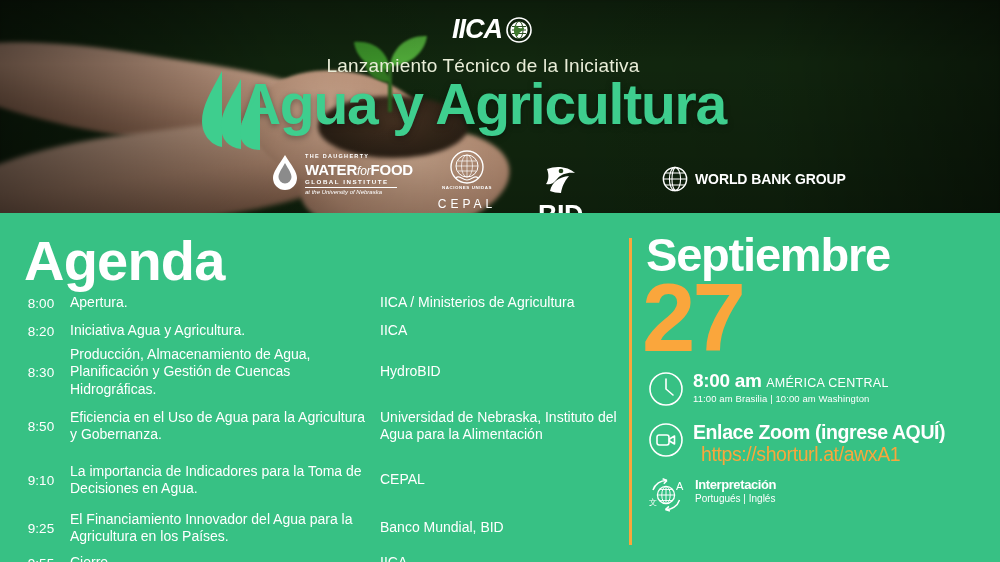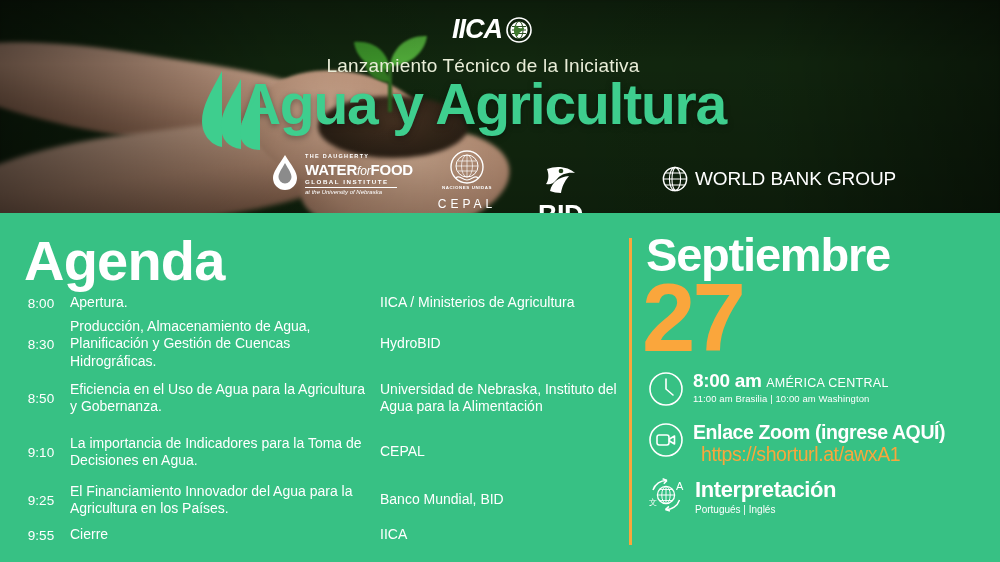--- a/index.html
+++ b/index.html
@@ -120,21 +120,21 @@
   #logo-wff .l4{font-size:6px;font-style:italic;}
   
   #logo-cepal{left:432px;top:2px;text-align:center;width:70px;}
   #logo-cepal .un-sub{font-size:4.4px;letter-spacing:.6px;font-weight:bold;margin-top:1px;}
   #logo-cepal .cep{font-size:12px;letter-spacing:4px;margin-top:7px;font-weight:400;}
   
   #logo-bid{left:538px;top:12px;display:flex;align-items:center;gap:6px;flex-direction:column;}
   #logo-bid .w{font-size:27px;font-weight:bold;letter-spacing:-.5px;}
   
   #logo-wb{left:662px;top:18px;display:flex;align-items:center;gap:7px;}
-  #logo-wb .w{font-size:19px;font-weight:normal;letter-spacing:-.1px;}
+  #logo-wb .w{font-size:14px;font-weight:bold;letter-spacing:-.1px;}
 
   
   #body-panel{
     position:absolute;left:0;top:213px;width:1000px;height:349px;
     background:#37C184;
   }
   #divider{
     position:absolute;left:629px;top:25px;width:3px;height:307px;background:#FAA63C;
   }
 
@@ -176,21 +176,21 @@
   }
   .info-row .ico{flex:0 0 auto;margin-top:1px;}
   #row-time{left:648px;top:157px;}
   #row-time .big{font-size:19px;font-weight:bold;letter-spacing:-.3px;}
   #row-time .small-caps{font-size:12.5px;letter-spacing:.3px;font-weight:400;}
   #row-time .sub{font-size:9.5px;margin-top:1px;letter-spacing:.1px;}
   #row-zoom{left:648px;top:208px;}
   #row-zoom .big{font-size:19.5px;font-weight:bold;letter-spacing:-.4px;}
   #row-zoom .link{font-size:19.5px;color:#FAA63C;letter-spacing:-.4px;margin-top:-1px;}
   #row-interp{left:648px;top:264px;}
-  #row-interp .big{font-size:22px;font-weight:bold;letter-spacing:-.4px;}
+  #row-interp .big{font-size:13px;font-weight:bold;letter-spacing:-.4px;}
   #row-interp .sub{font-size:10px;margin-top:1px;}
   .nowrap{white-space:nowrap;}
 </style>
 </head>
 <body>
 
 <div id="poster">
 
   <div id="header">
     <div class="photo-layer foliage"></div>
@@ -287,20 +287,25 @@
 
     <div id="agenda-title">Agenda</div>
 
     <table id="agenda-table">
       <tbody>
         <tr>
           <td class="c-time">8:00</td>
           <td class="c-topic">Apertura.</td>
           <td class="c-org nowrap">IICA /  Ministerios de Agricultura</td>
         </tr>
+        <tr>
+          <td class="c-time">8:20</td>
+          <td class="c-topic">Iniciativa Agua y Agricultura.</td>
+          <td class="c-org">IICA</td>
+        </tr>
         <tr style="height:54px;">
           <td class="c-time">8:30</td>
           <td class="c-topic">Producción, Almacenamiento de Agua, Planificación y Gestión de Cuencas Hidrográficas.</td>
           <td class="c-org">HydroBID</td>
         </tr>
         <tr style="height:54px;">
           <td class="c-time">8:50</td>
           <td class="c-topic">Eficiencia en el Uso de Agua para la Agricultura y Gobernanza.</td>
           <td class="c-org">Universidad de Nebraska, Instituto del Agua para la Alimentación</td>
         </tr>

